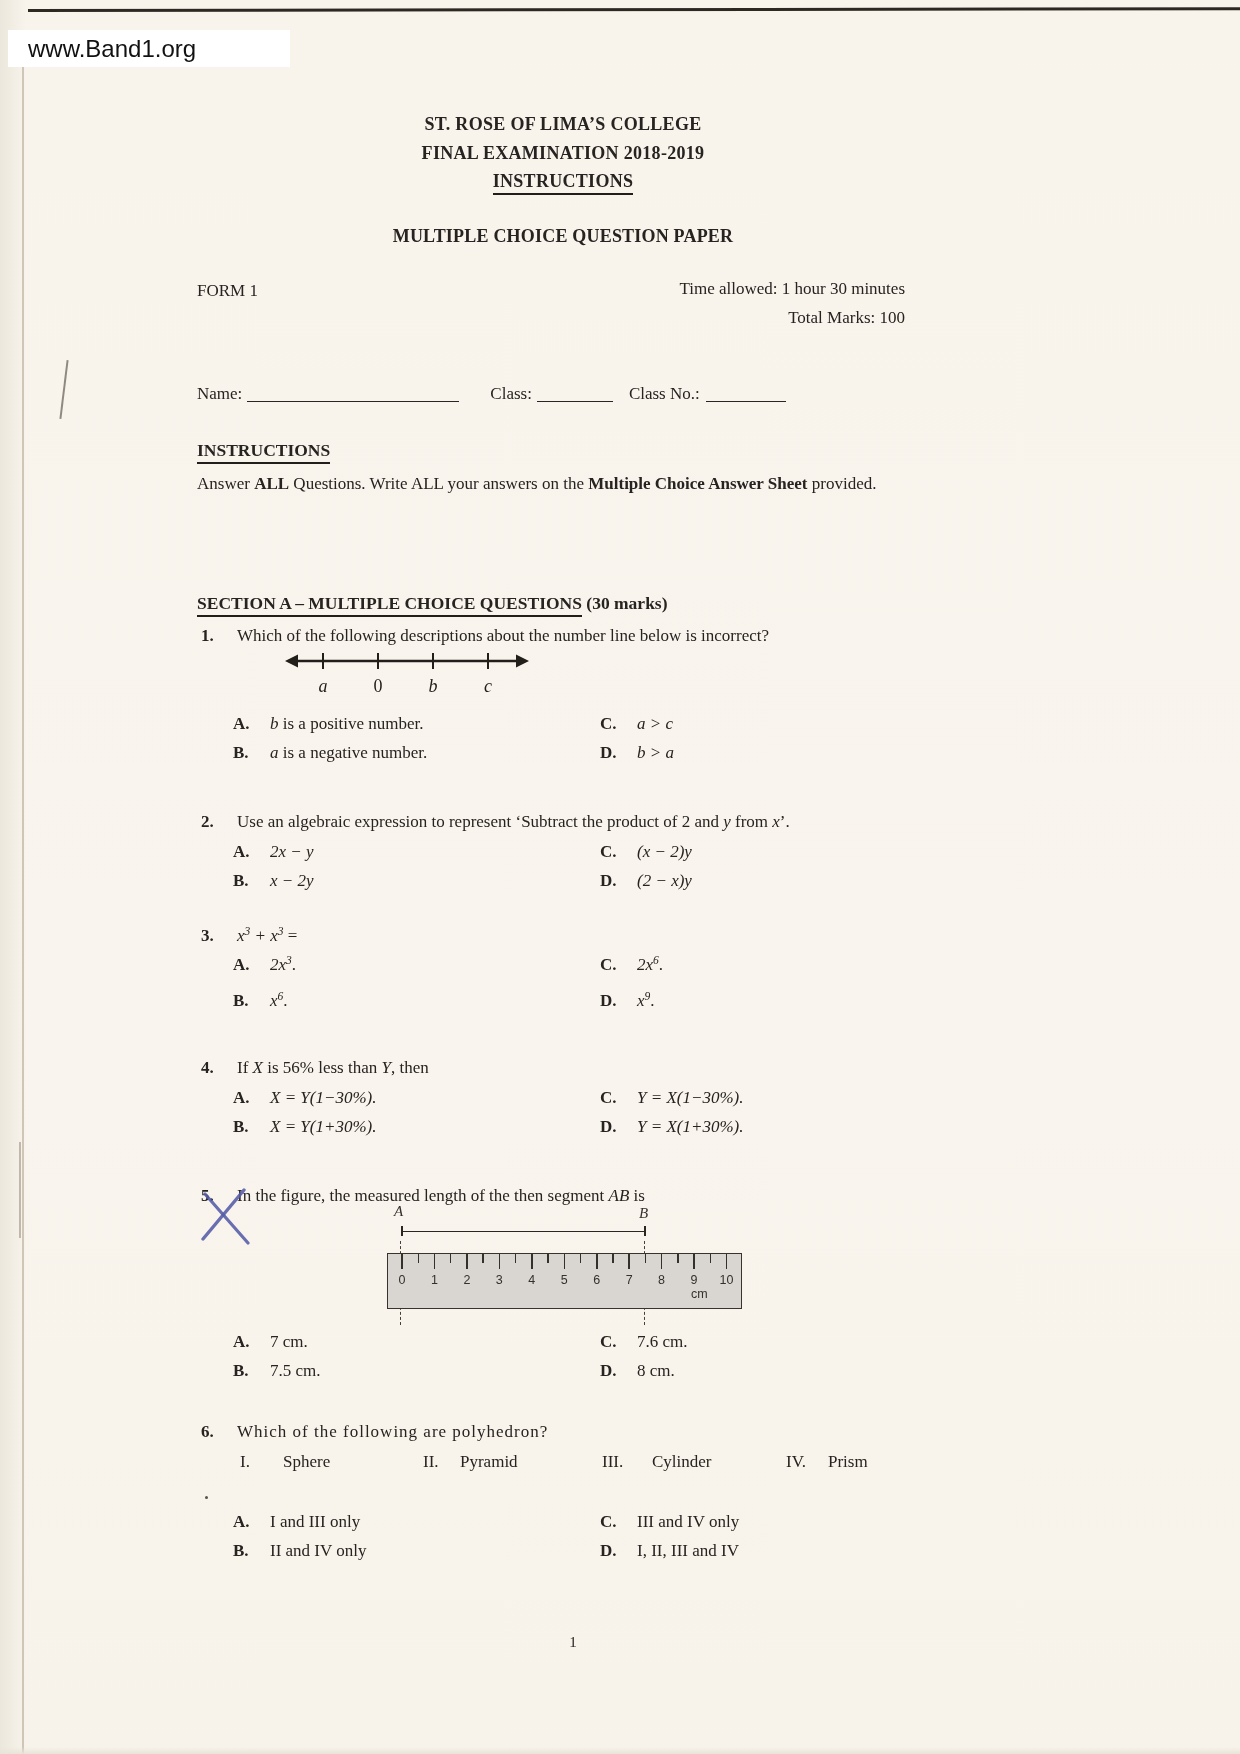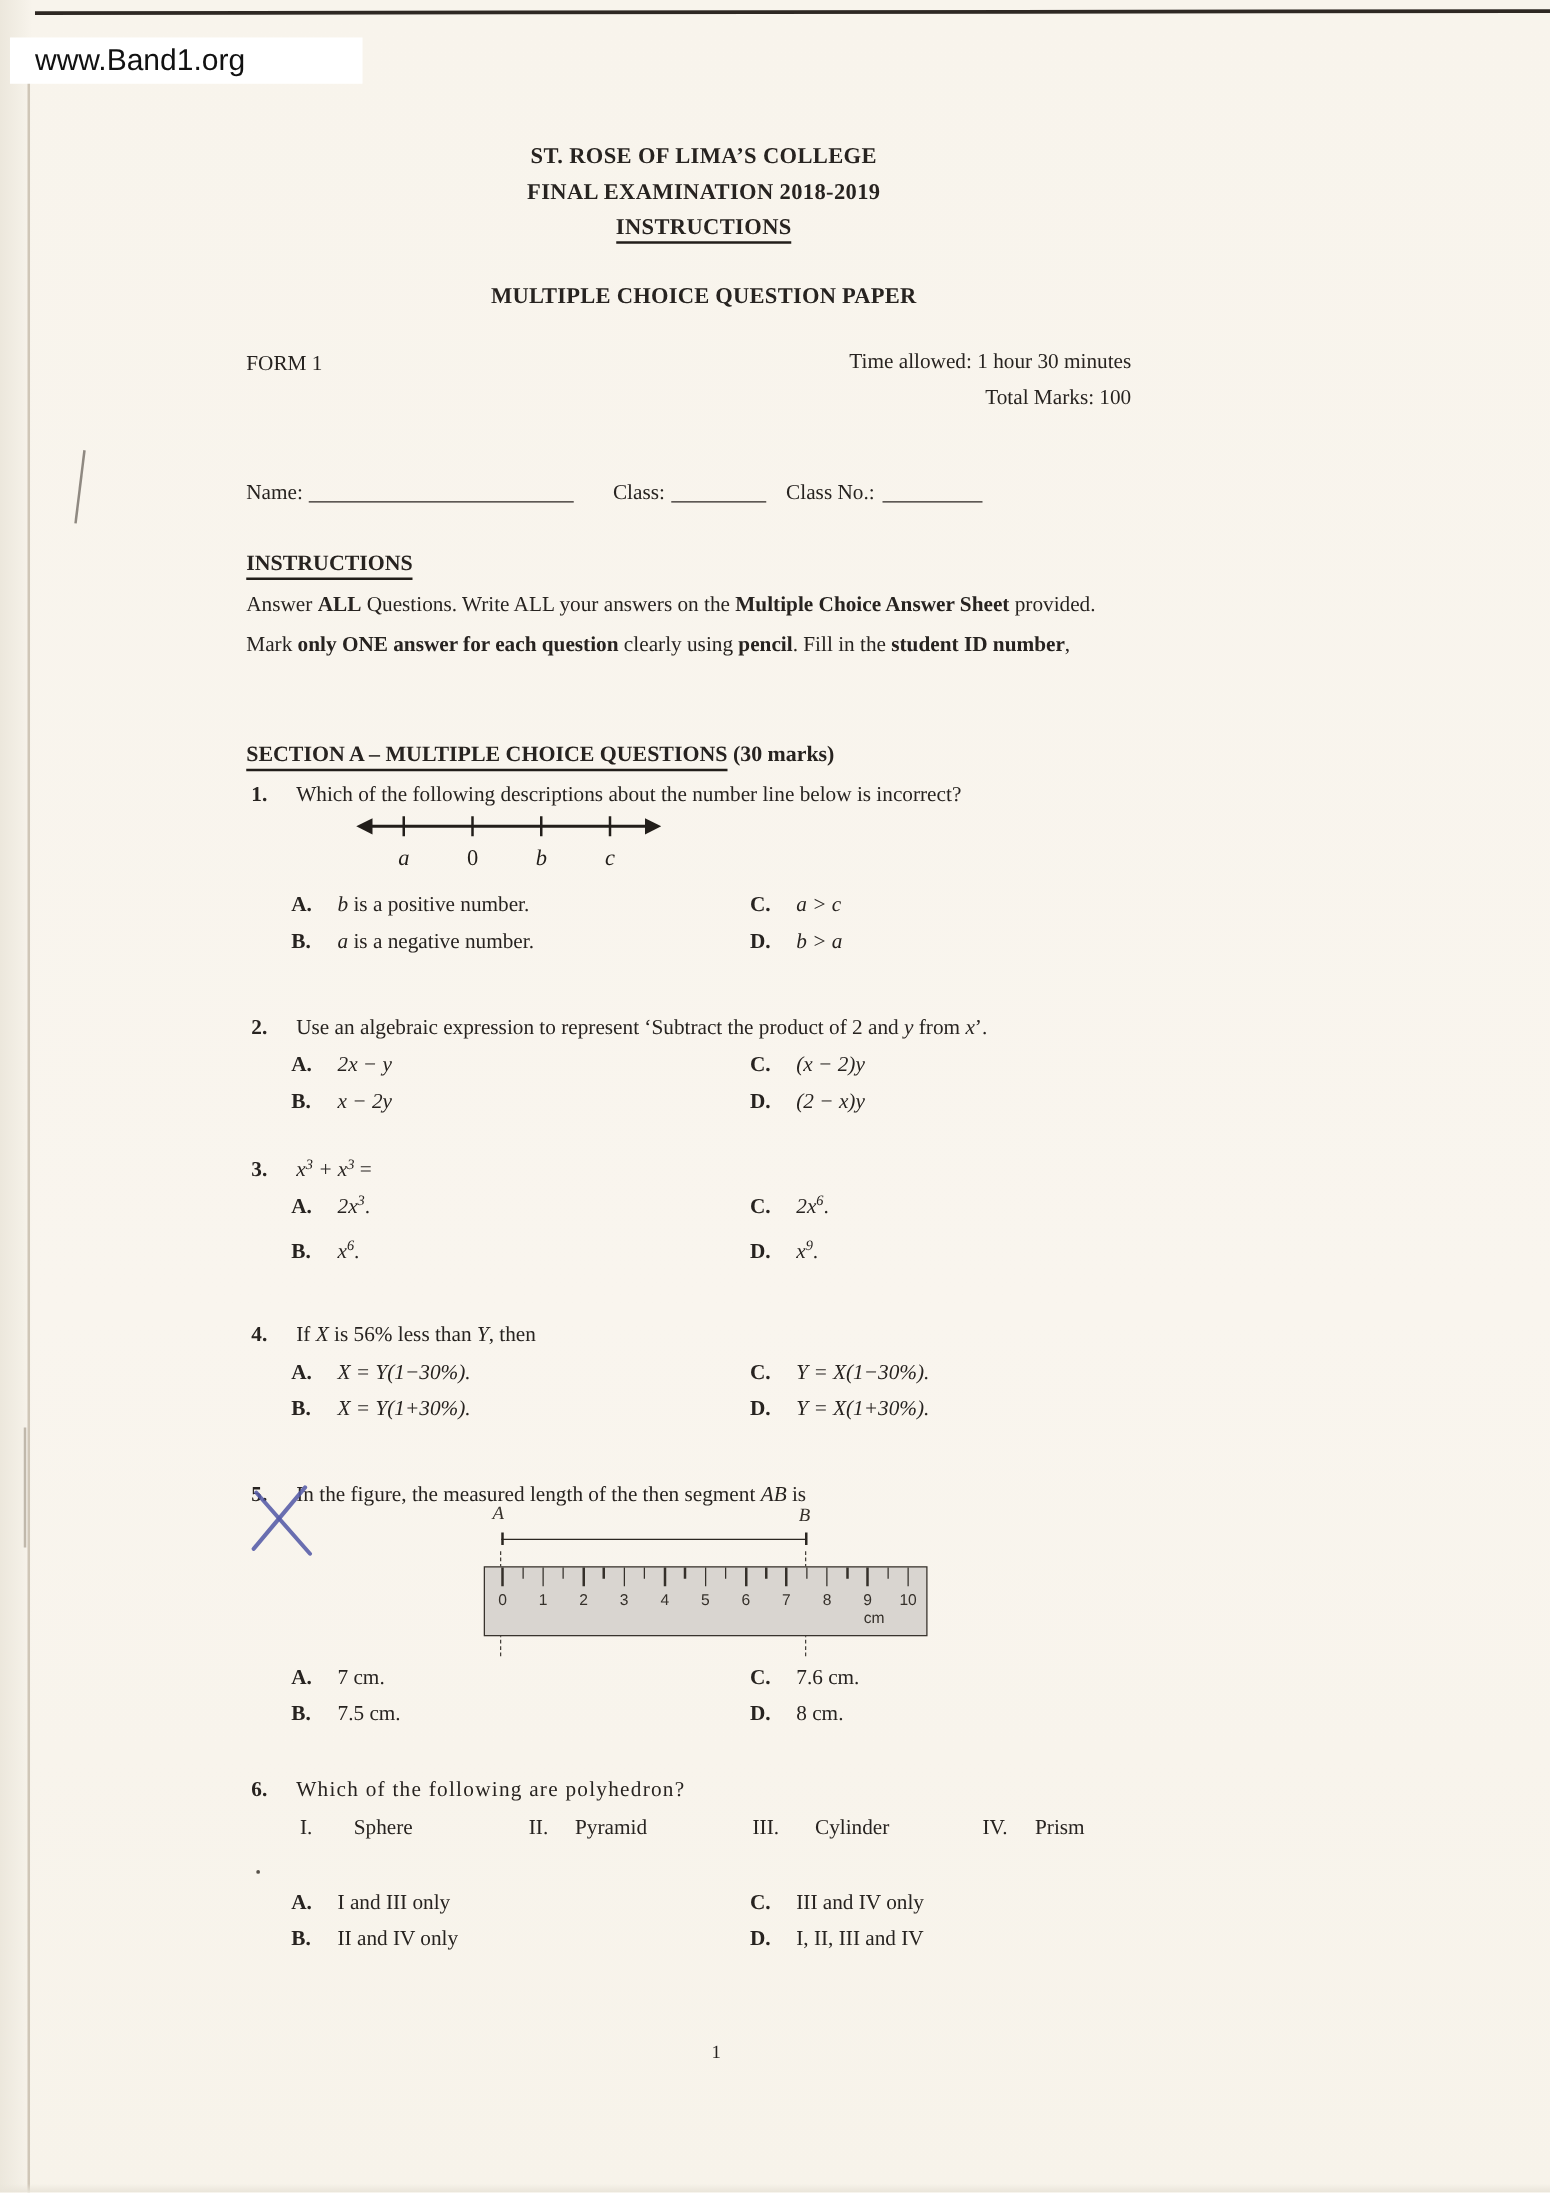--- a/index.html
+++ b/index.html
@@ -89,21 +89,20 @@
 <div class="abs time-allowed">Time allowed: 1 hour 30 minutes</div>
 <div class="abs total-marks">Total Marks: 100</div>
 
 <div class="abs name-row">
   <span>Name:</span><span class="blank" style="width:212px;margin-left:5px;"></span><span style="margin-left:31px;">Class:</span><span class="blank" style="width:76px;margin-left:5px;"></span><span style="margin-left:16px;">Class No.:</span><span class="blank" style="width:80px;margin-left:6px;"></span>
 </div>
 
 <div class="abs ins-head"><span class="u">INSTRUCTIONS</span></div>
 <div class="abs ins-para">
   <div><span class="keep">Answer </span><span class="b keep">ALL</span><span class="keep"> Questions. Write ALL your answers on the </span><span class="b keep">Multiple Choice Answer Sheet</span><span class="keep"> provided.</span></div>
-  <div><span class="keep">Mark </span><span class="b keep">only ONE answer for each question</span><span class="keep"> clearly using </span><span class="b keep">pencil</span><span class="keep">. Fill in the </span><span class="b keep">student ID number</span><span class="keep">,</span></div>
 </div>
 
 <div class="abs sec-head">
   <span class="u">SECTION A – MULTIPLE CHOICE QUESTIONS</span> <span>(30 marks)</span>
 </div>
 
 <div class="qnum" style="top:626px;">1.</div>
 <div class="qtext" style="top:626px;">Which of the following descriptions about the number line below is incorrect?</div>
 <div class="abs nl-fig">
   <svg width="250" height="56" viewBox="0 0 250 56">

